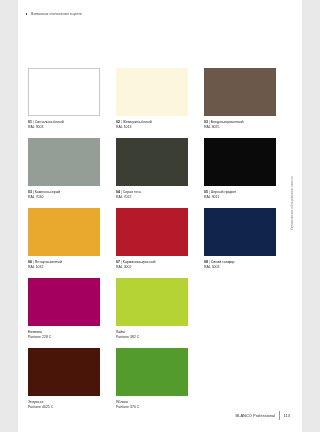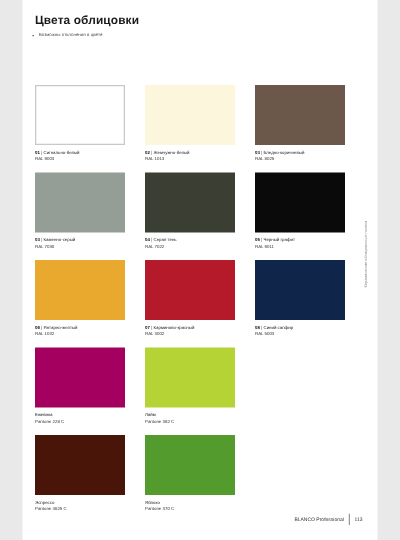--- a/index.html
+++ b/index.html
@@ -154,21 +154,20 @@
   #footer-page {
     padding-left: 4px;
   }
 </style>
 </head>
 <body>
 
 <div id="page-sheet">
 
   <div id="page-header">
-    <h1 id="page-title">Цвета облицовки</h1>
     <p id="page-subtitle">Возможны отклонения в цвете</p>
   </div>
 
   <div id="swatch-grid">
       <div class="swatch-row">
         <div class="swatch-cell">
           <div class="swatch-chip outlined" style="background: rgb(255, 255, 255);"></div>
           <div class="swatch-caption"><span class="swatch-index">01</span> <span class="swatch-sep">|</span> <span class="swatch-name">Сигнально-белый</span><span class="swatch-code">RAL 9003</span></div>
         </div>
         <div class="swatch-cell">

